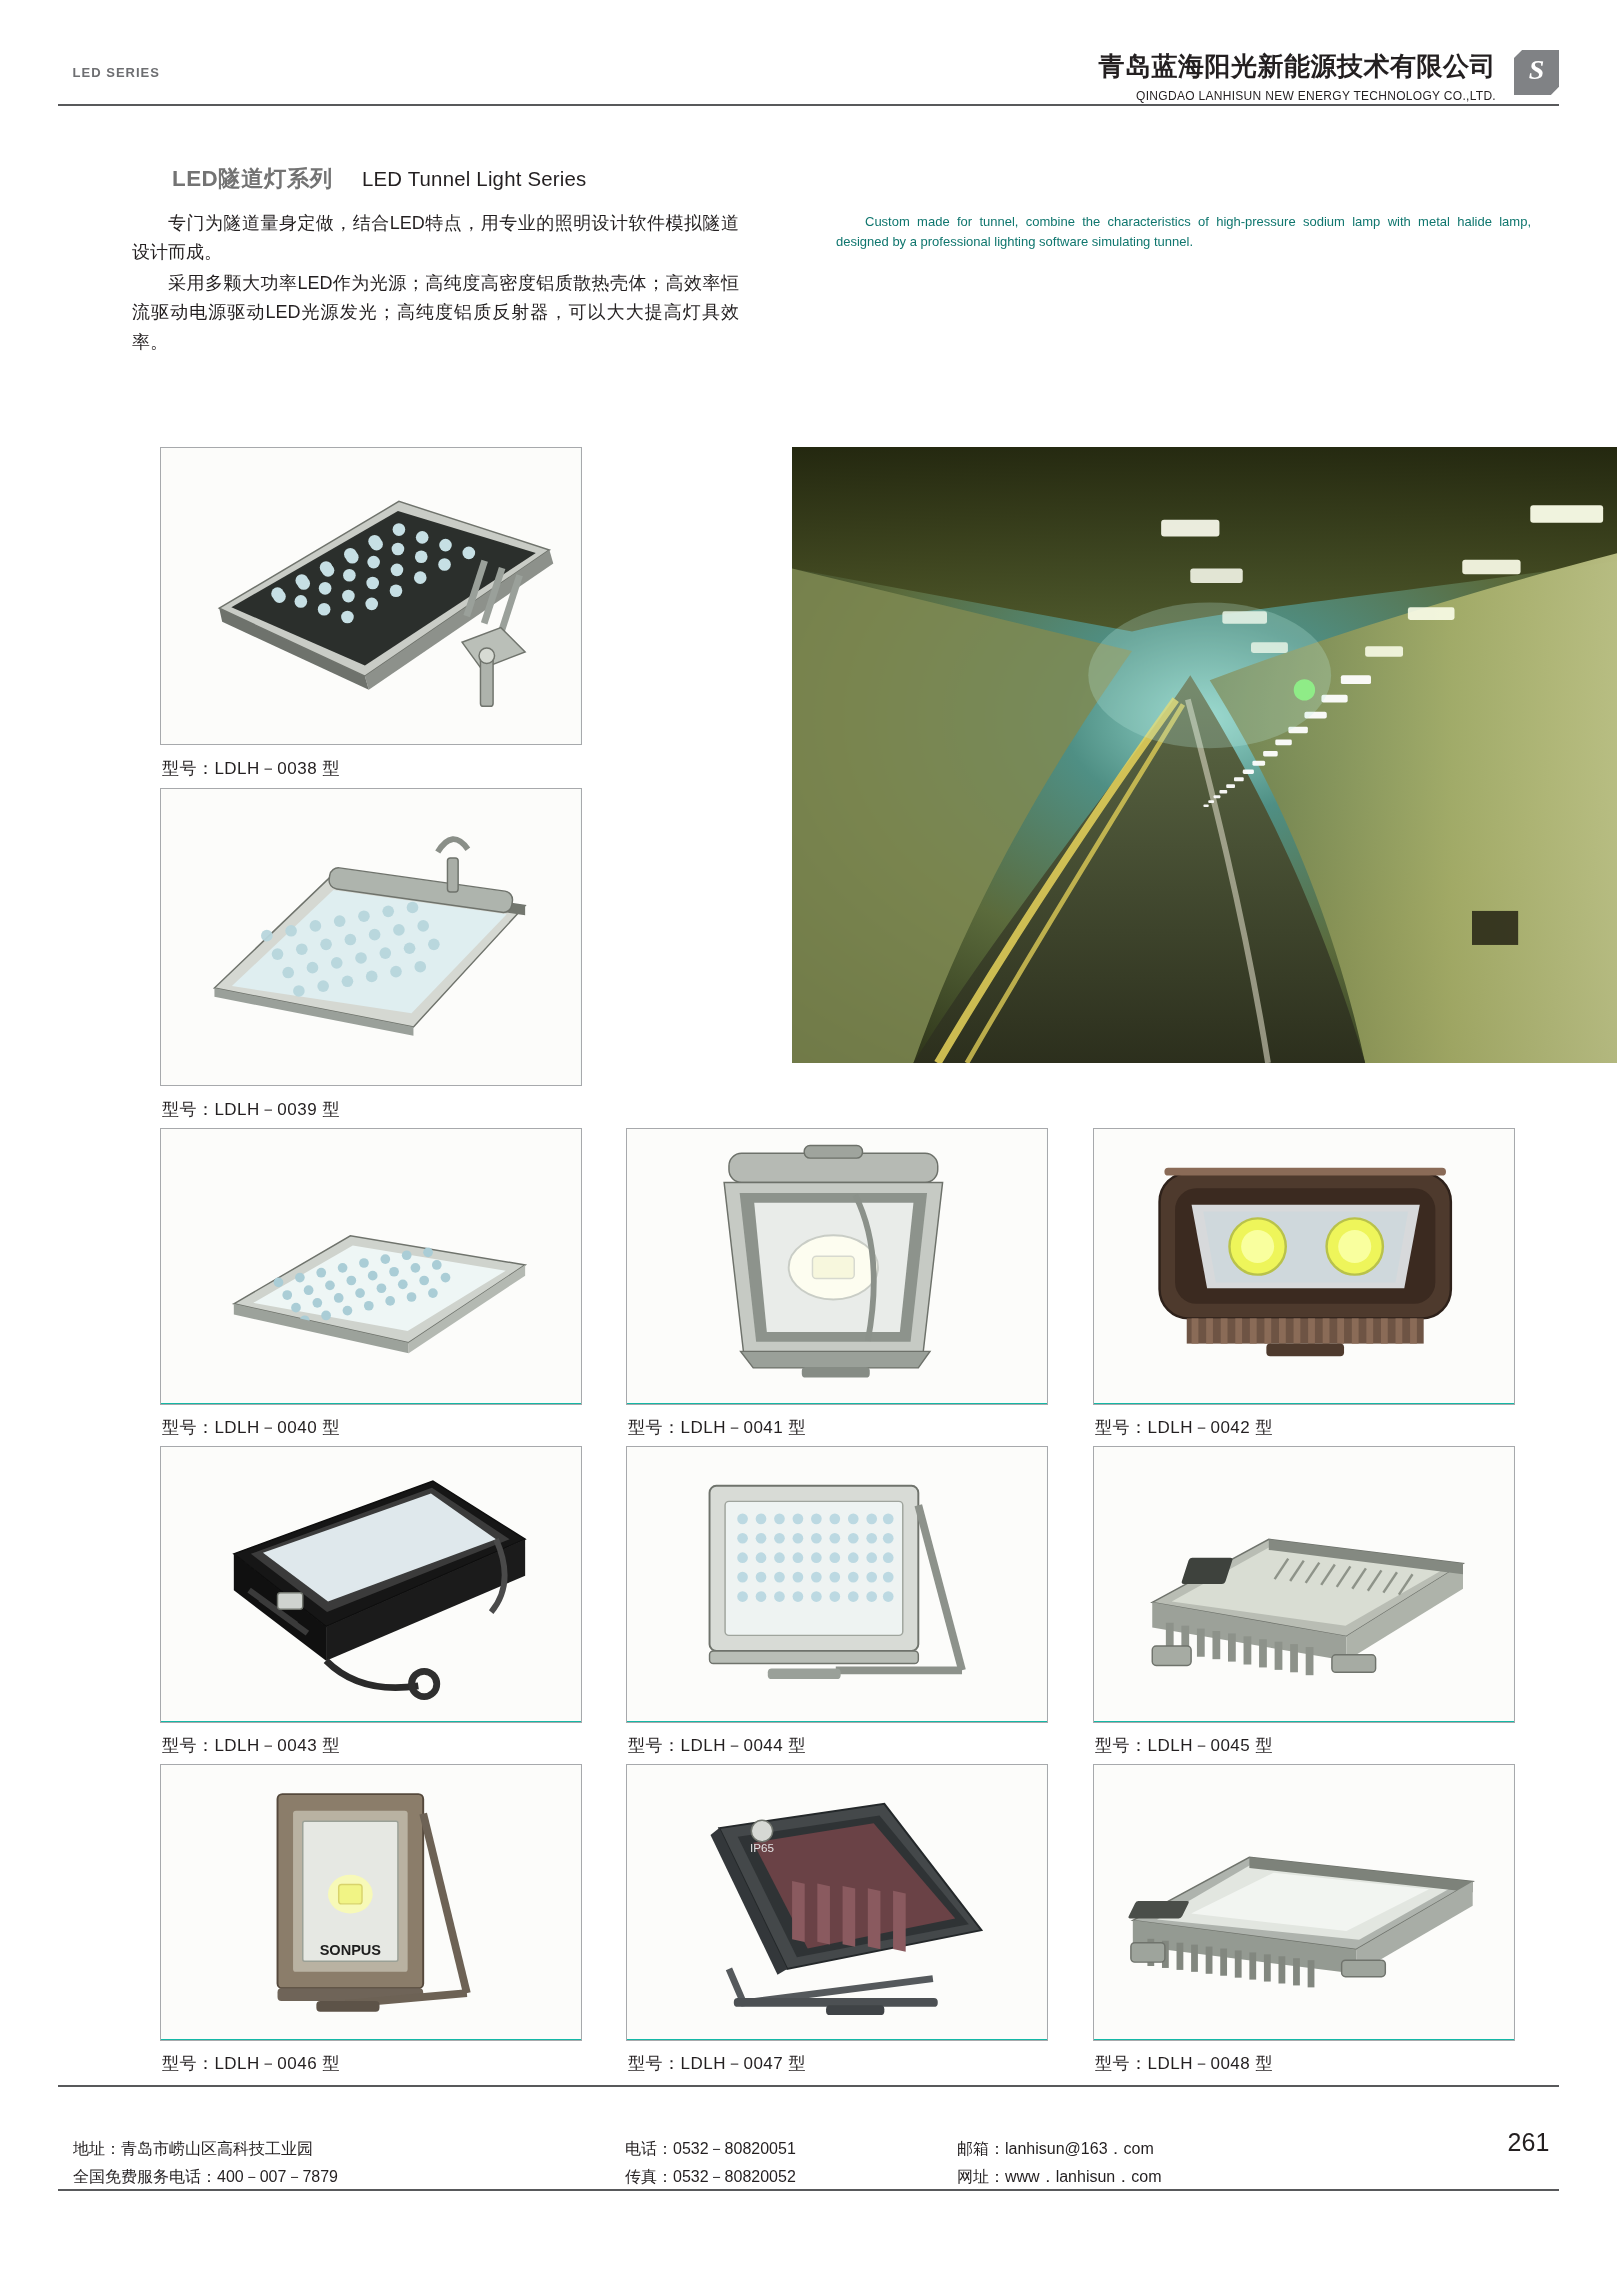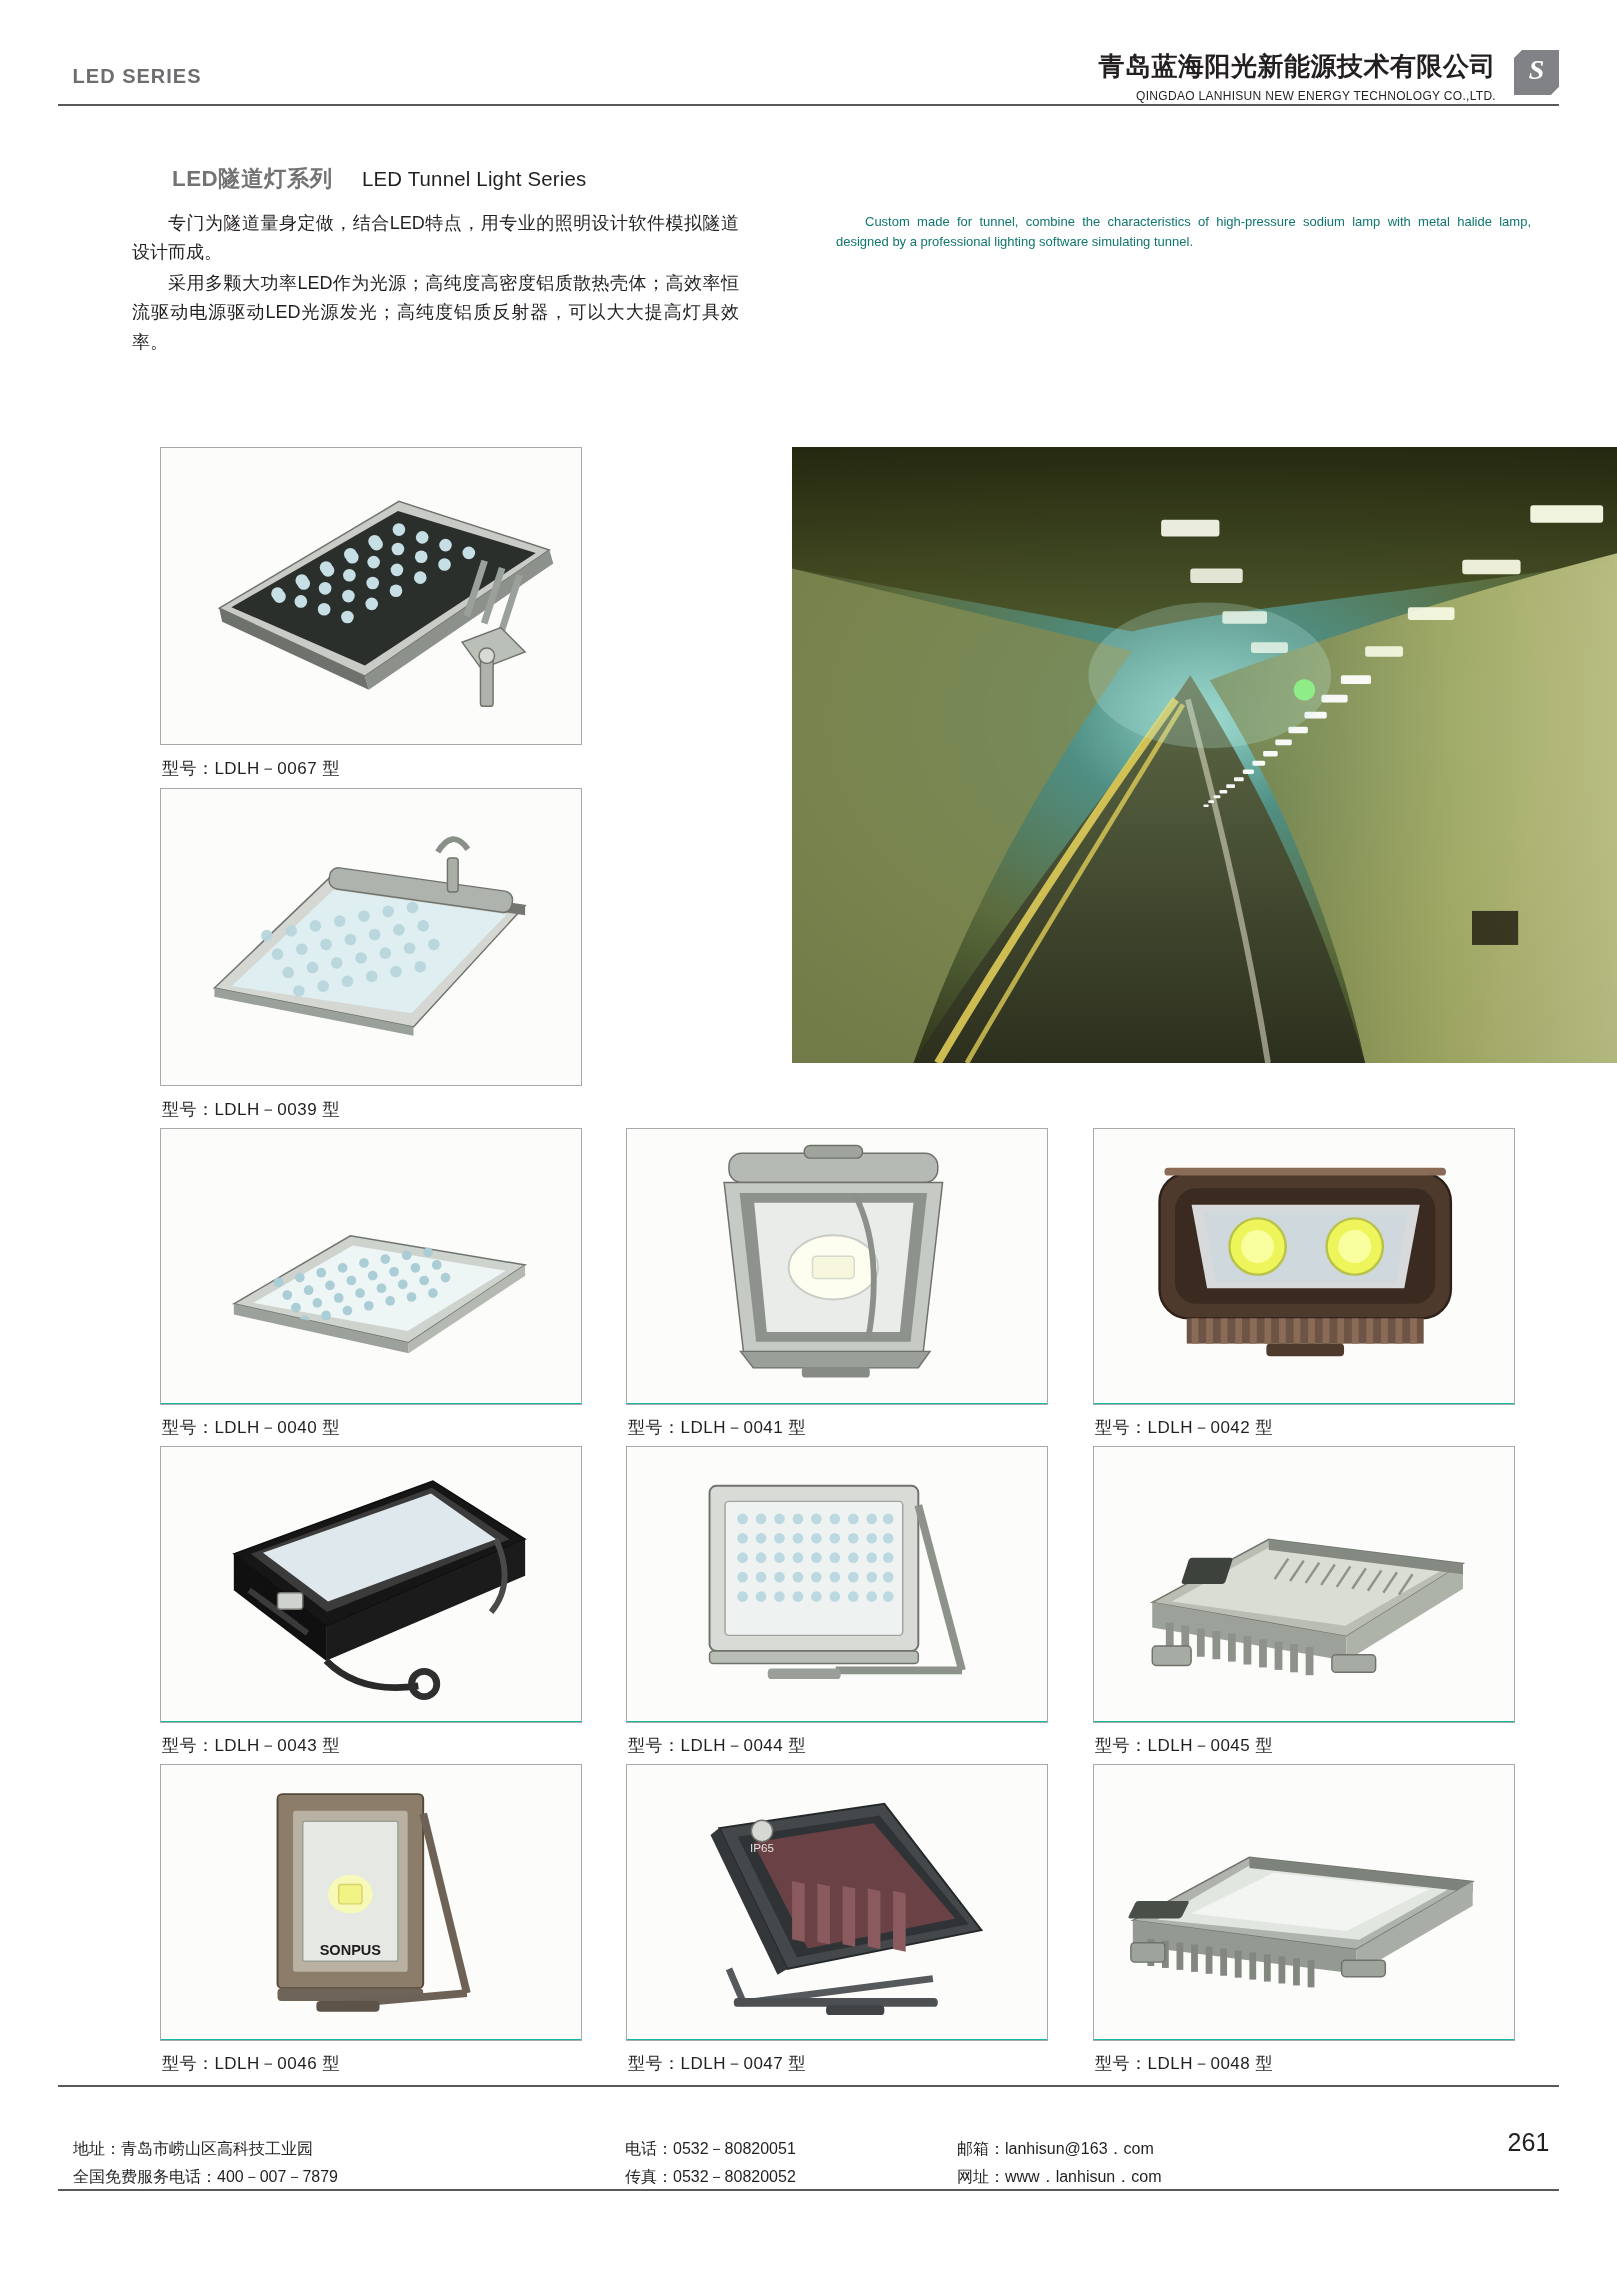--- a/index.html
+++ b/index.html
@@ -26,21 +26,21 @@
     position: absolute;
     top: 46px;
     left: 58px;
     right: 58px;
     height: 58px;
   }
   .header-left {
     position: absolute;
     left: 14.6px;
     top: 19.4px;
-    font-size: 20px;
+    font-size: 13px;
     letter-spacing: 1px;
     color: #6d6e71;
     font-weight: bold;
   }
   .header-right {
     position: absolute;
     right: 63px;
     top: 2.9px;
     text-align: right;
   }
@@ -368,21 +368,21 @@
             <rect x="600" y="160" width="14" height="120" transform="rotate(18 600 160)"></rect>
             <rect x="636" y="175" width="14" height="120" transform="rotate(18 636 175)"></rect>
             <rect x="672" y="190" width="14" height="120" transform="rotate(18 672 190)"></rect>
           </g>
           <path d="M560,330 L640,300 L690,350 L600,385 Z" fill="#babfb8" stroke="#70746d" stroke-width="3"></path>
           <rect x="598" y="352" width="26" height="110" rx="6" fill="#aeb3ac" stroke="#6f736c" stroke-width="3"></rect>
           <circle cx="611" cy="358" r="16" fill="#d7dbd4" stroke="#6f736c" stroke-width="3"></circle>
         </g>
       </svg>
     </div>
-    <div class="caption" style="left:1.9px; top:329px;">型号：LDLH－0067 型</div>
+    <div class="caption" style="left:1.9px; top:329px;">型号：LDLH－0038 型</div>
 
     <div class="thumb-box" style="left:0px; top:360px; width:420px; height:296px;">
       <svg class="art" viewBox="0 0 865 610">
         <rect width="865" height="610" fill="#fcfcfa"></rect>
         <g transform="translate(50,90)">
           <polygon points="60,320 300,90 700,150 470,400" fill="#d5d8d2" stroke="#6f736c" stroke-width="3"></polygon>
           <polygon points="96,316 305,118 662,168 466,372" fill="#dfeef0"></polygon>
           <g fill="#b8d6dd" opacity="0.95">
             <g transform="translate(0,0)">
               <circle cx="190" cy="250" r="12"></circle>

